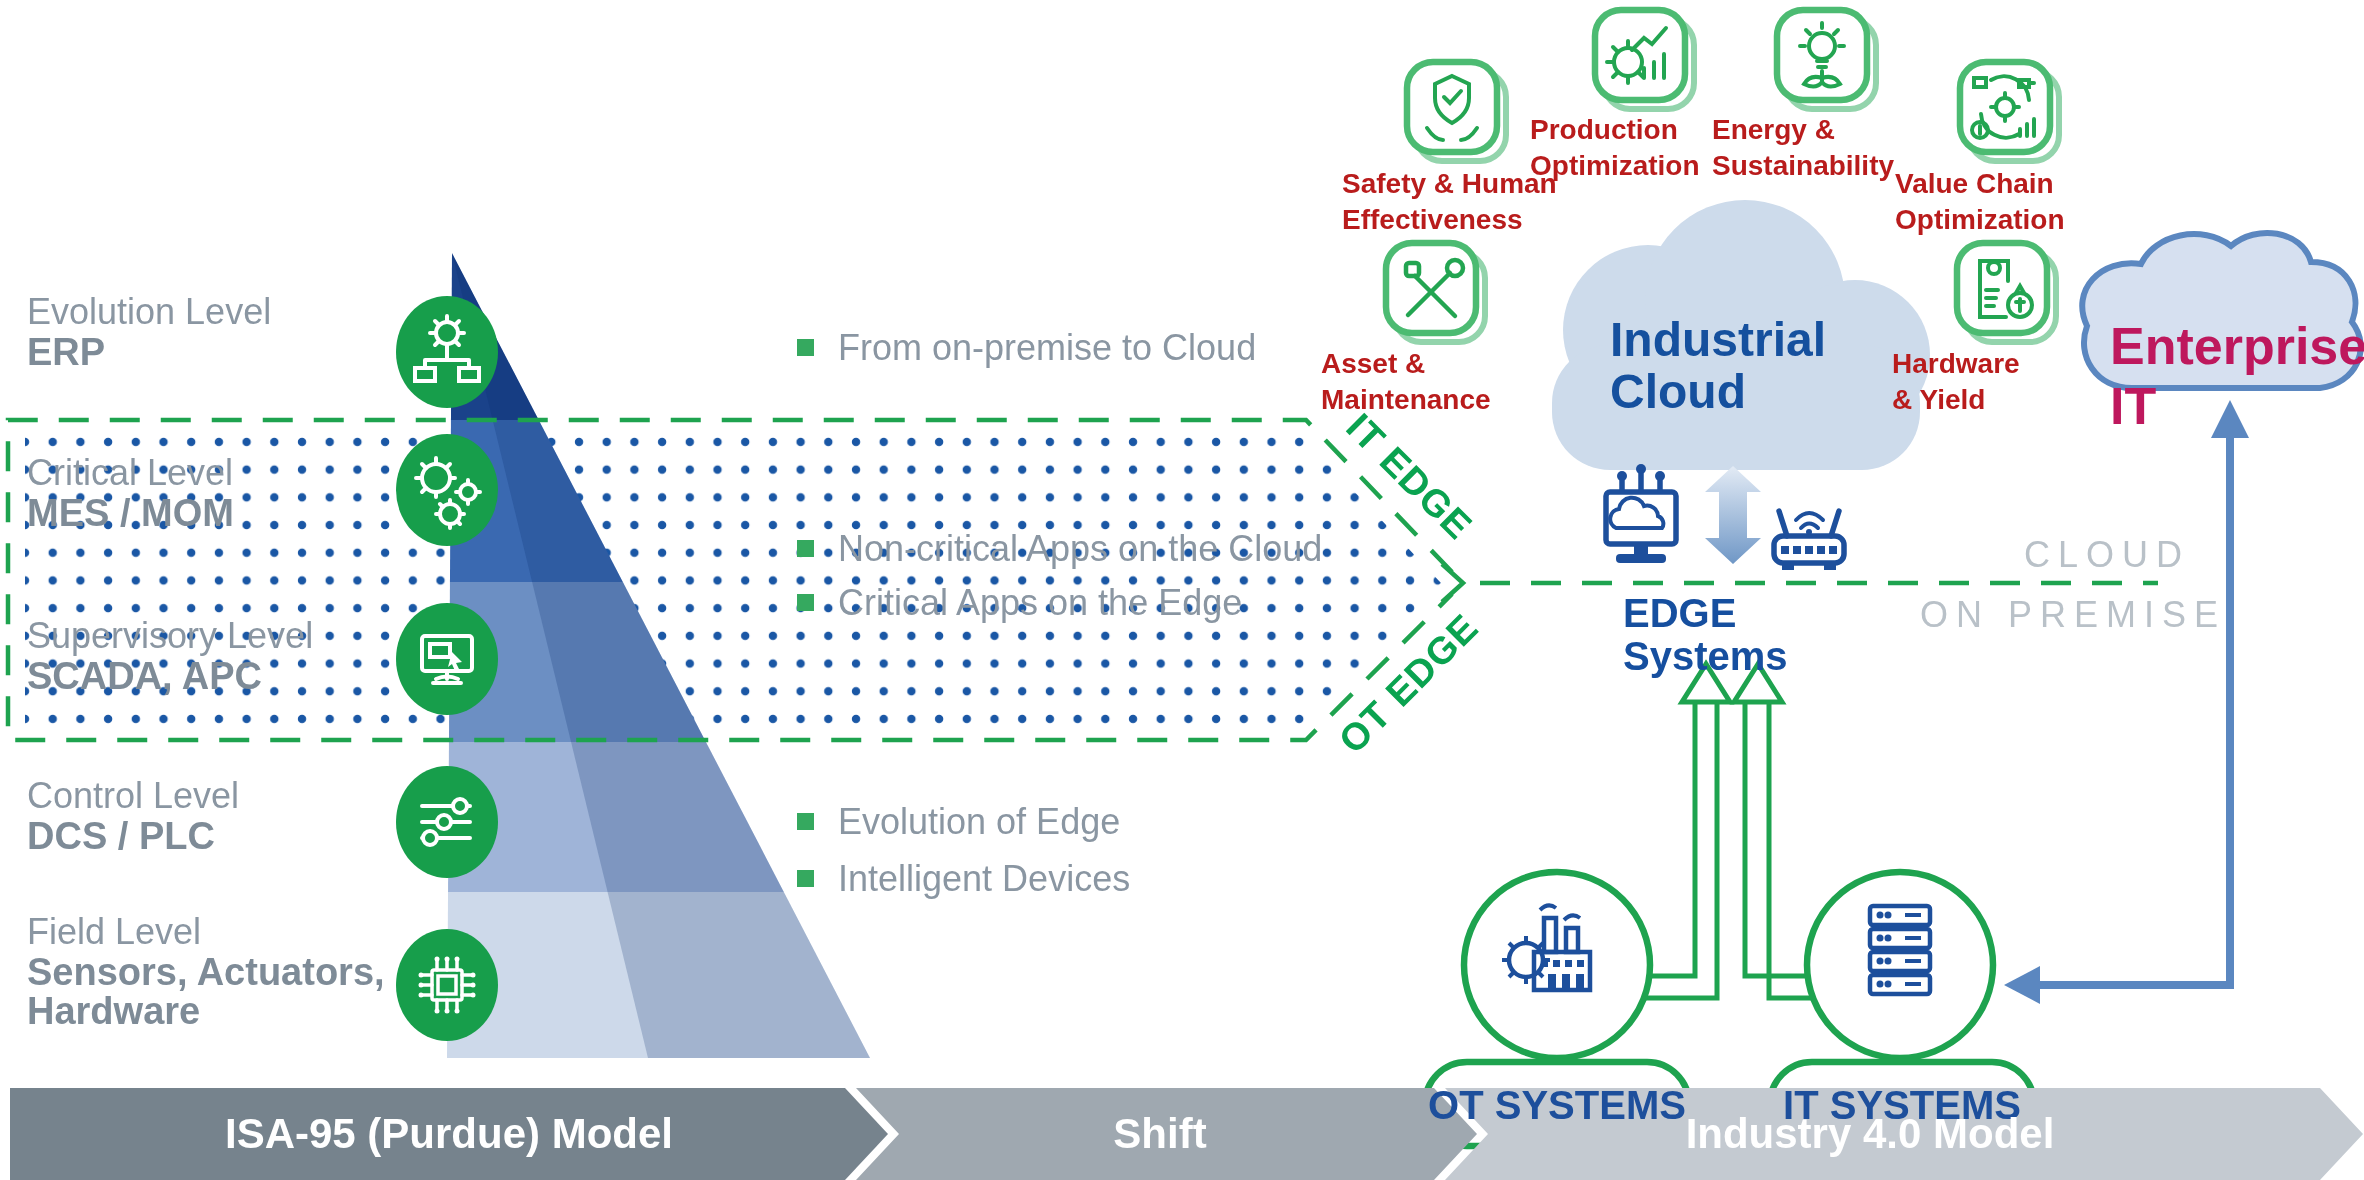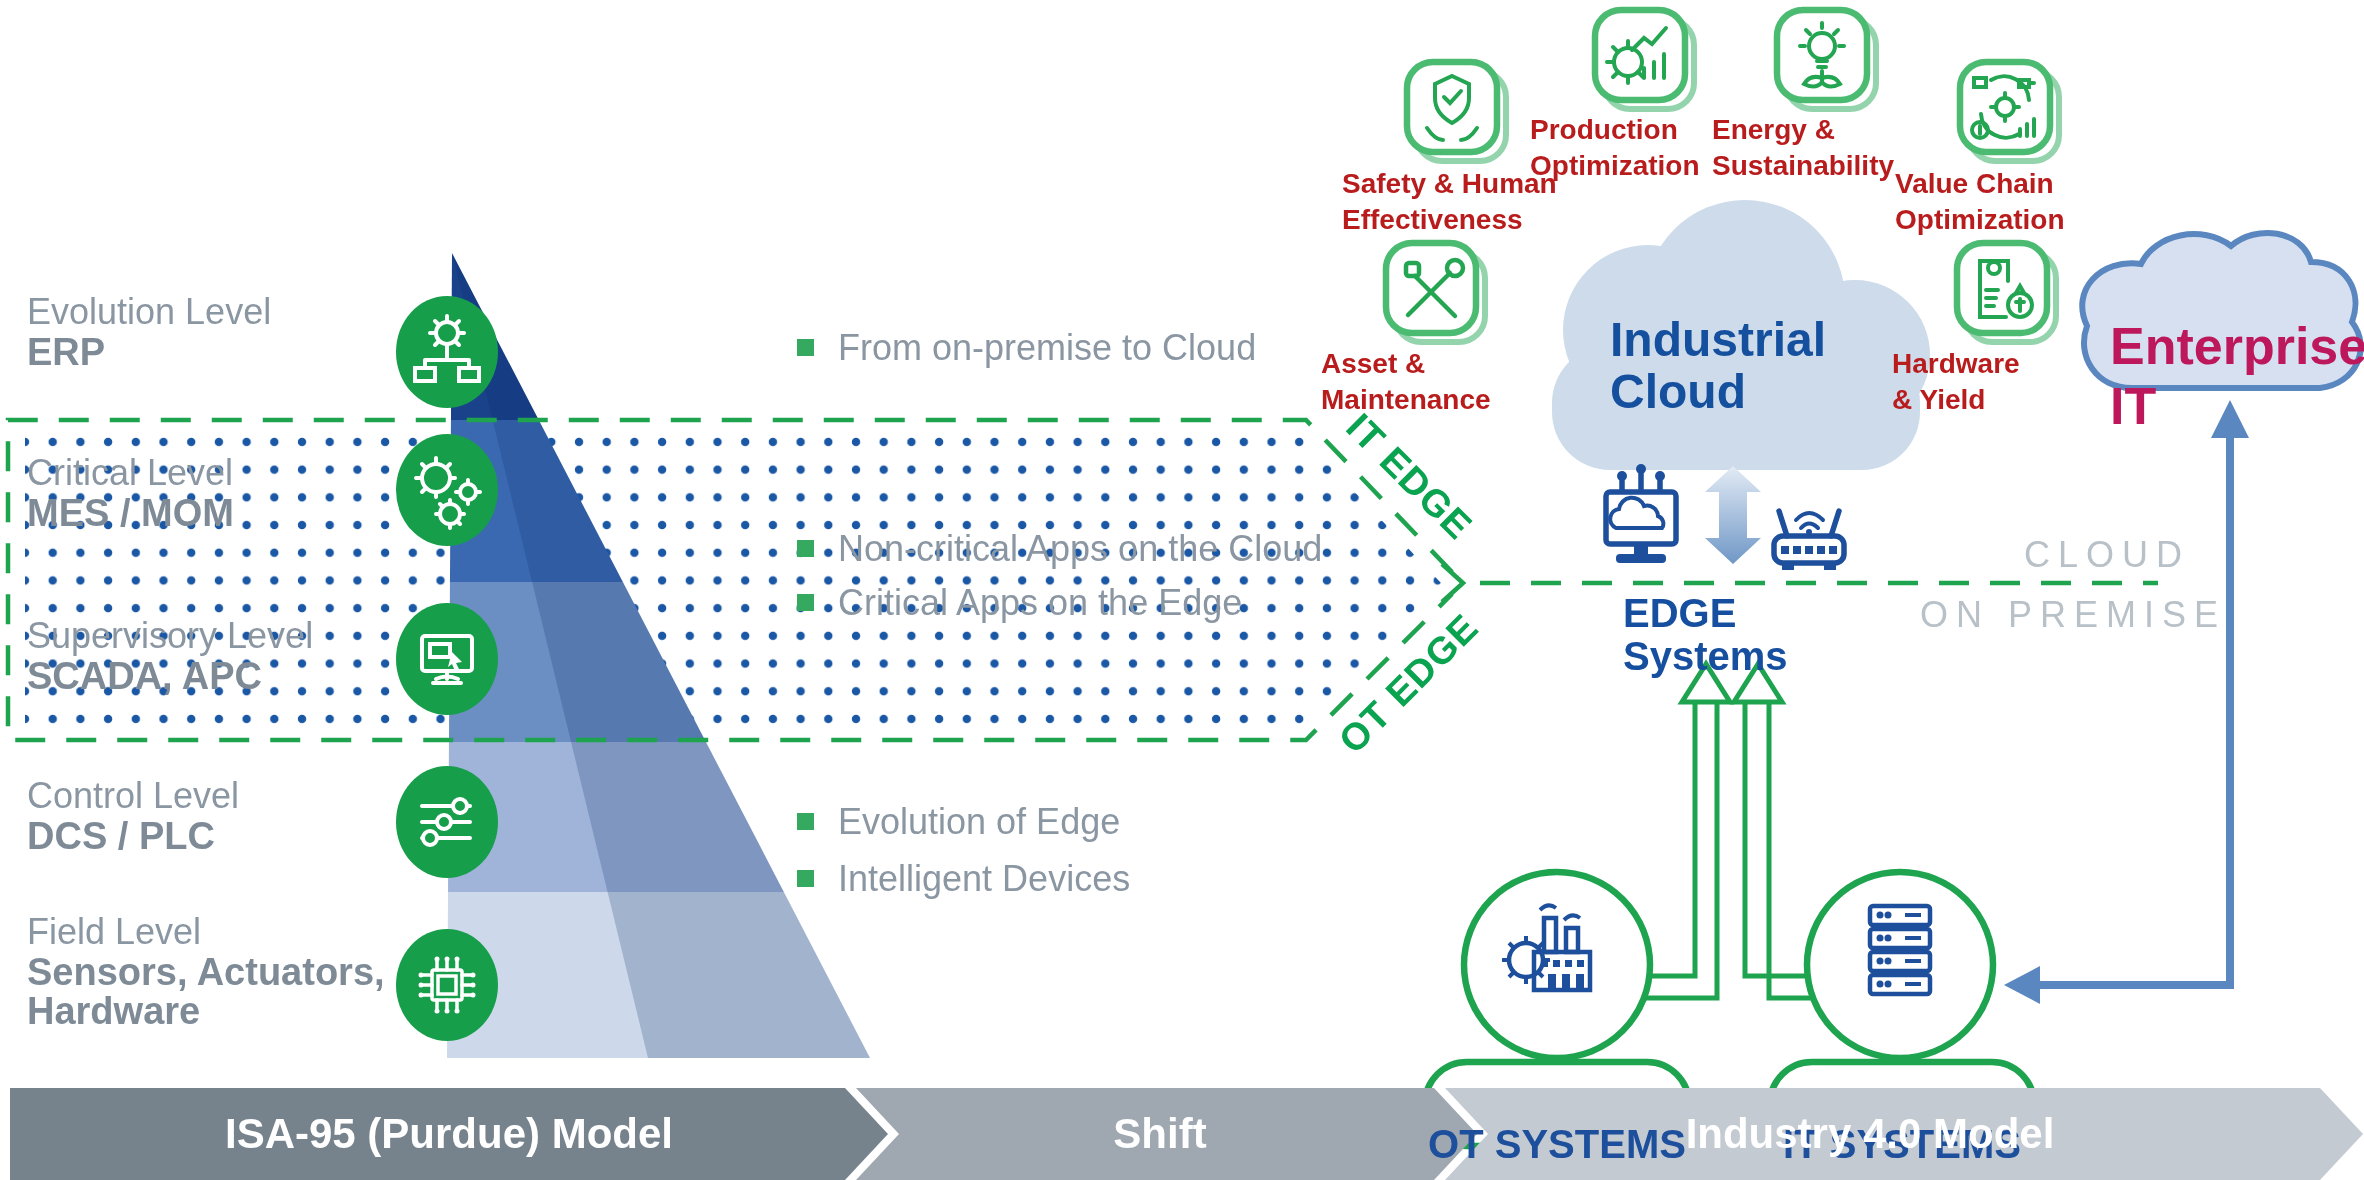--- a/index.html
+++ b/index.html
@@ -10,21 +10,21 @@
   .lvl-t{font-size:36px;color:#8a96a2;line-height:40px;}
   .lvl-s{font-size:38px;color:#7e8b97;font-weight:bold;line-height:40px;}
   .bullet-sq{position:absolute;width:17px;height:17px;background:#35a95f;}
   .bullet-tx{position:absolute;font-size:36px;color:#8a96a2;white-space:nowrap;}
   .edge-lbl{position:absolute;width:220px;height:46px;text-align:center;font-size:38px;
             font-weight:bold;color:#0aa350;letter-spacing:1px;}
   .zone{position:absolute;font-size:36px;color:#b9c1c8;letter-spacing:8px;}
   .benefit{position:absolute;text-align:left;font-size:28px;line-height:36px;
            font-weight:bold;color:#b91c1c;}
   .cloud-title{position:absolute;font-weight:bold;color:#15509e;}
-  .pill-tx{position:absolute;text-align:center;font-size:40px;font-weight:bold;color:#1d4f9c;margin-top:39px;}
+  .pill-tx{position:absolute;text-align:center;font-size:40px;font-weight:bold;color:#1d4f9c;}
   .bar-tx{position:absolute;top:1088px;height:92px;line-height:92px;text-align:center;
           font-size:42px;font-weight:bold;color:#ffffff;}
 </style>
 </head>
 <body>
 
 <div id="canvas">
 
 <svg id="bg" width="2364" height="1180" viewBox="0 0 2364 1180">
   <defs>

